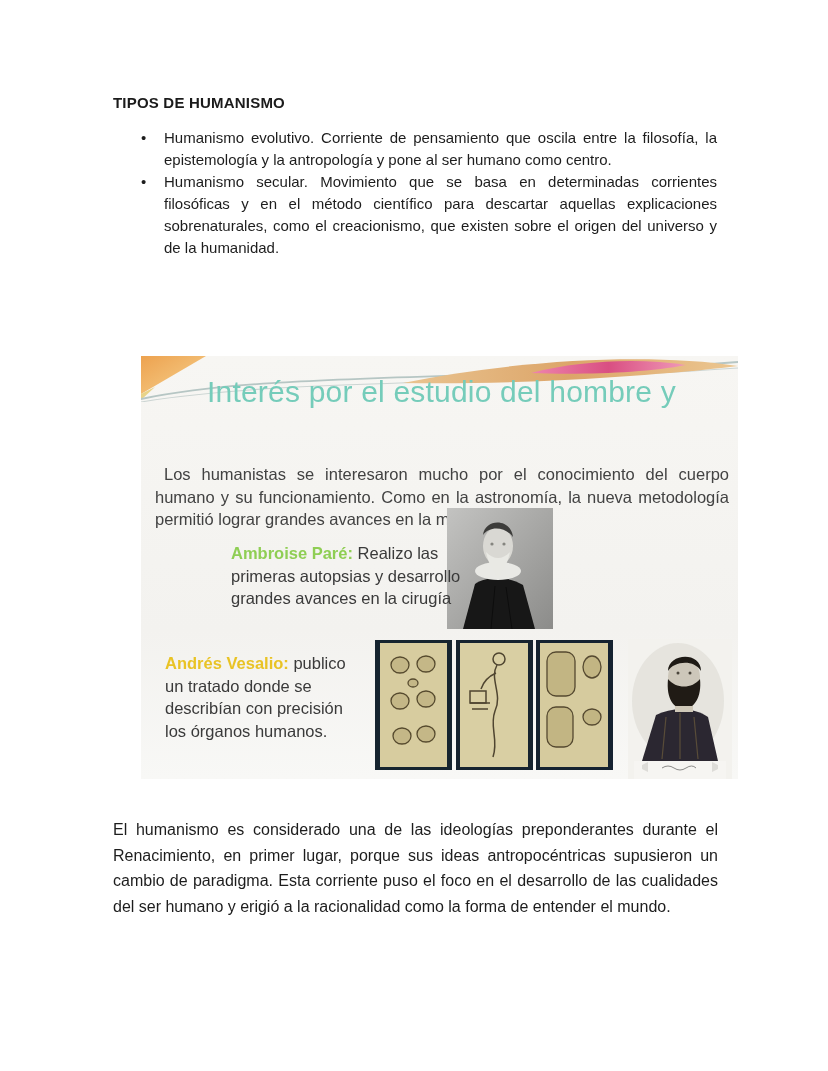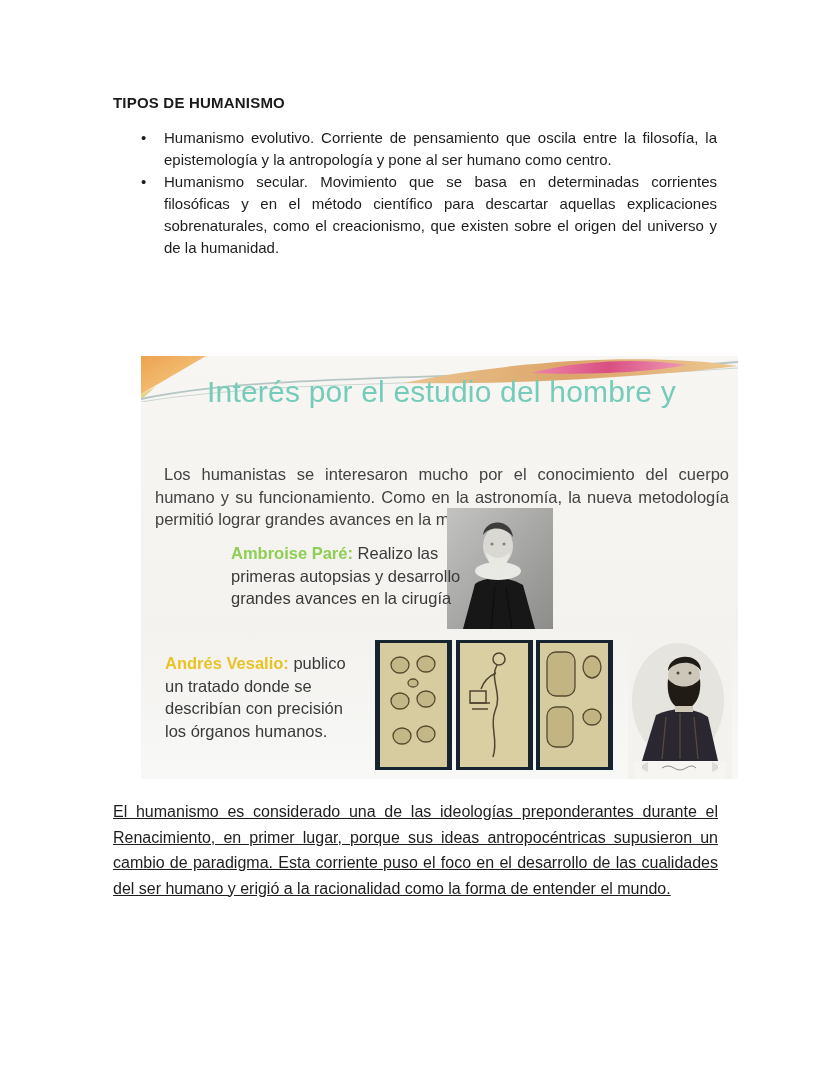--- a/index.html
+++ b/index.html
@@ -29,23 +29,23 @@
     font-size:15px; line-height:22px; color:#1d1d1d;
     text-align:justify; text-justify:inter-word;
   }
   .bullets li::before {
     content:"\2022";
     position:absolute; left:4px; top:0;
     font-size:15px; color:#1d1d1d;
   }
 
   .doc-par {
-    position:absolute; left:113px; top:799px; width:605px; margin:0;
+    position:absolute; left:113px; top:817px; width:605px; margin:0;
     font-size:16px; line-height:25.5px; color:#1d1d1d;
-    text-align:justify; text-justify:inter-word;text-decoration:underline;
+    text-align:justify; text-justify:inter-word;
   }
 
   
   .slide {
     position:absolute; left:125px; top:340px; width:597px; height:423px; margin:16px;
     background:linear-gradient(180deg,#f7f6f3 0%, #f3f2ef 65%, #f8f8f6 100%);
     overflow:hidden;
   }
   .slide-deco { position:absolute; left:0; top:0; }
   .slide-title {

